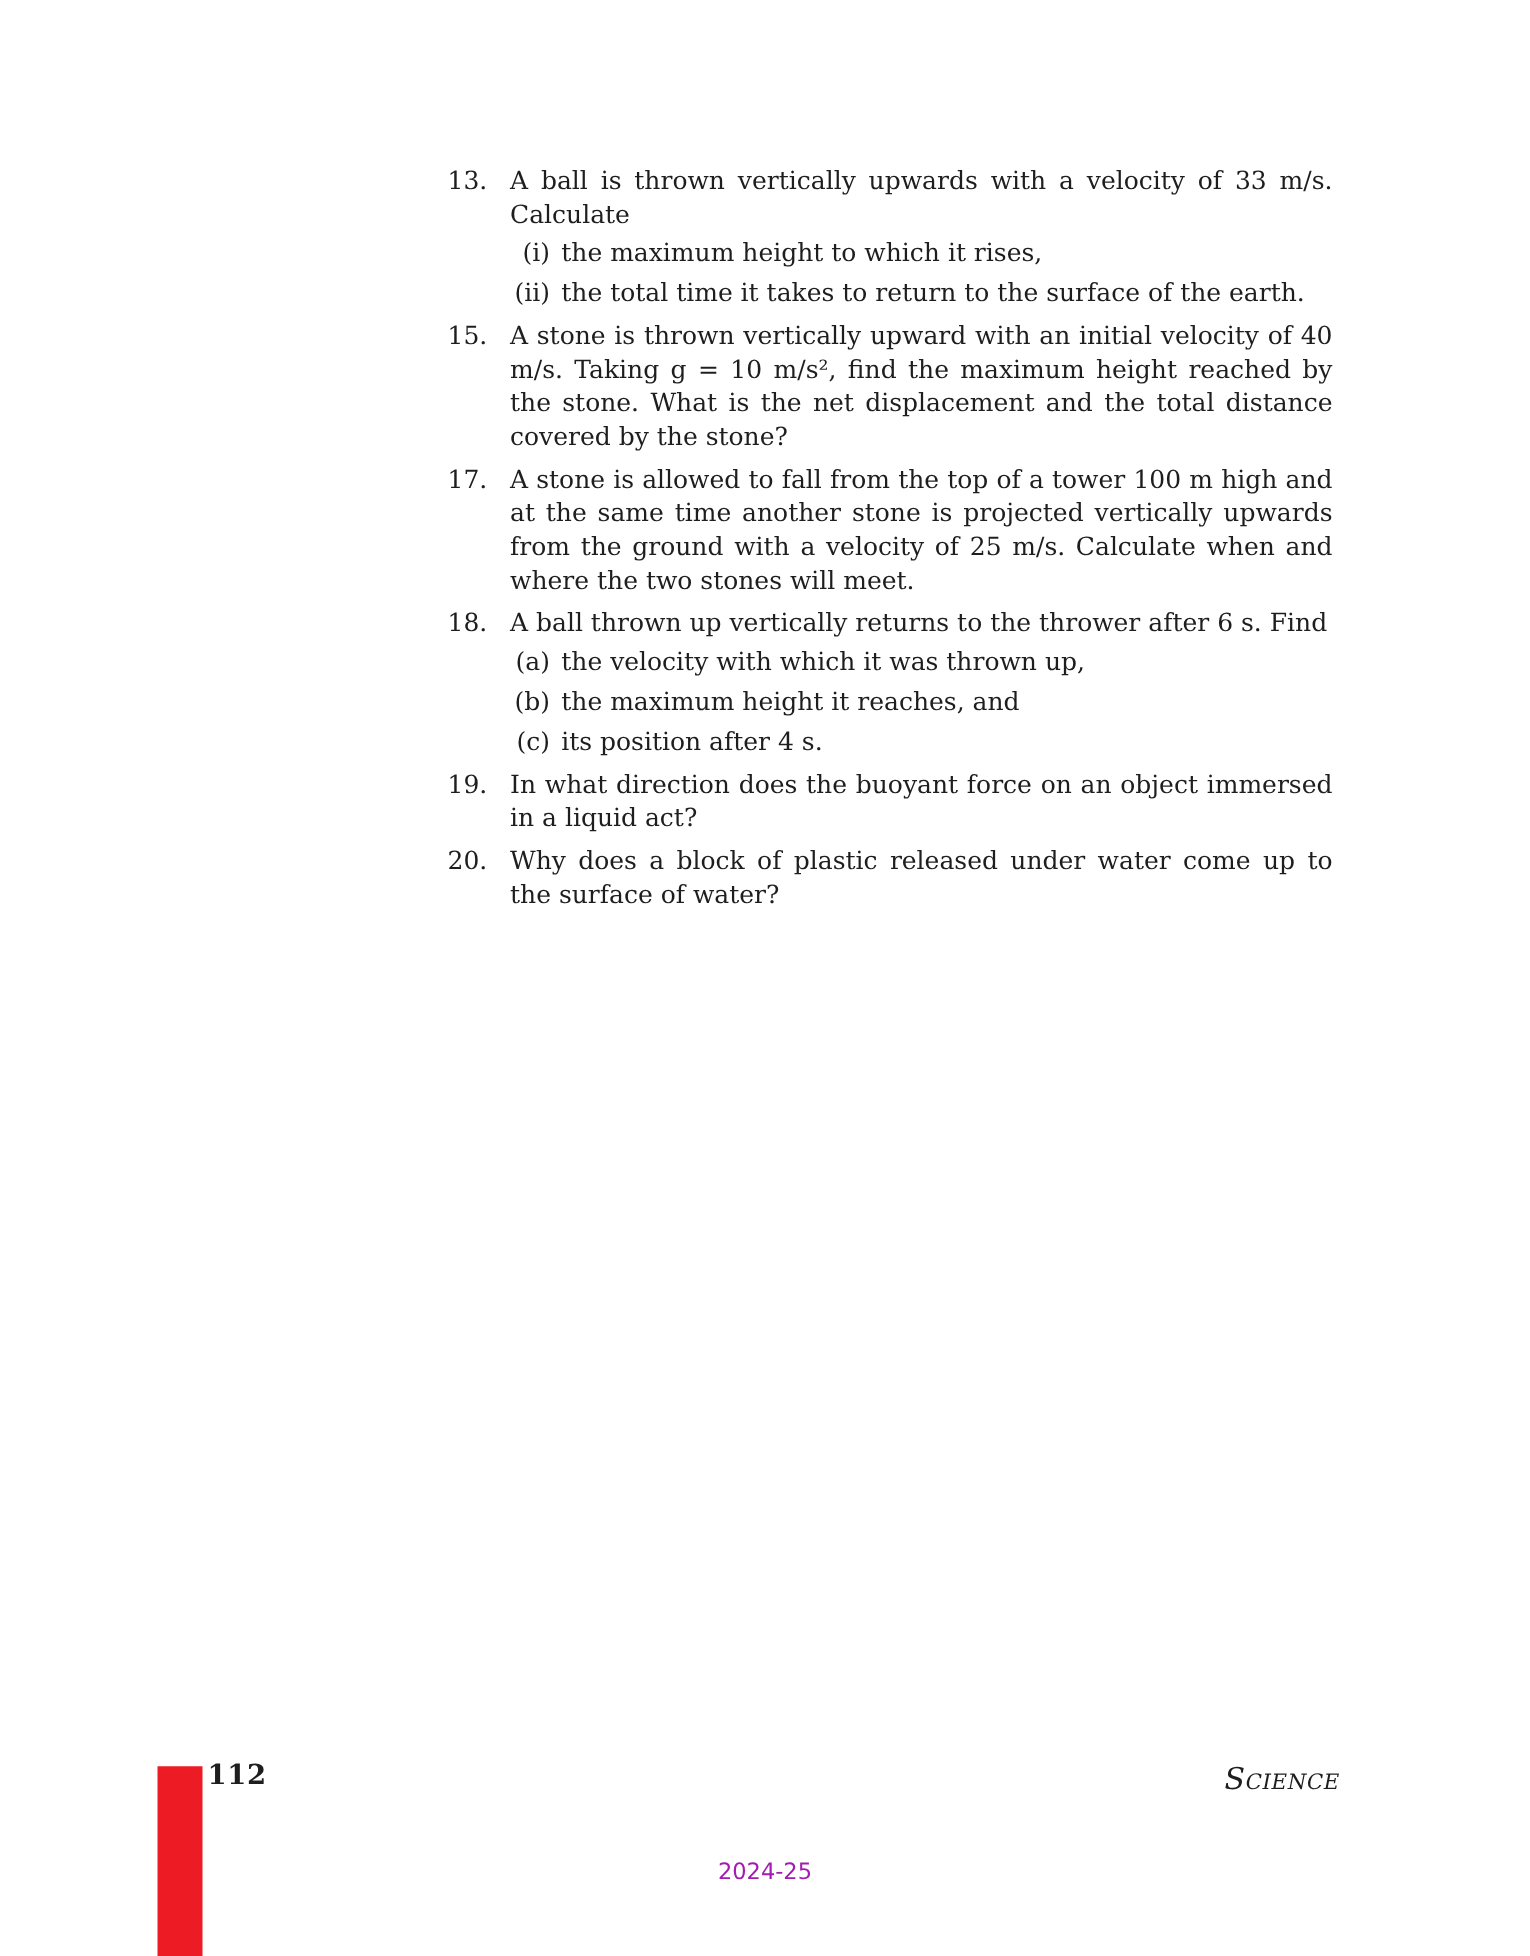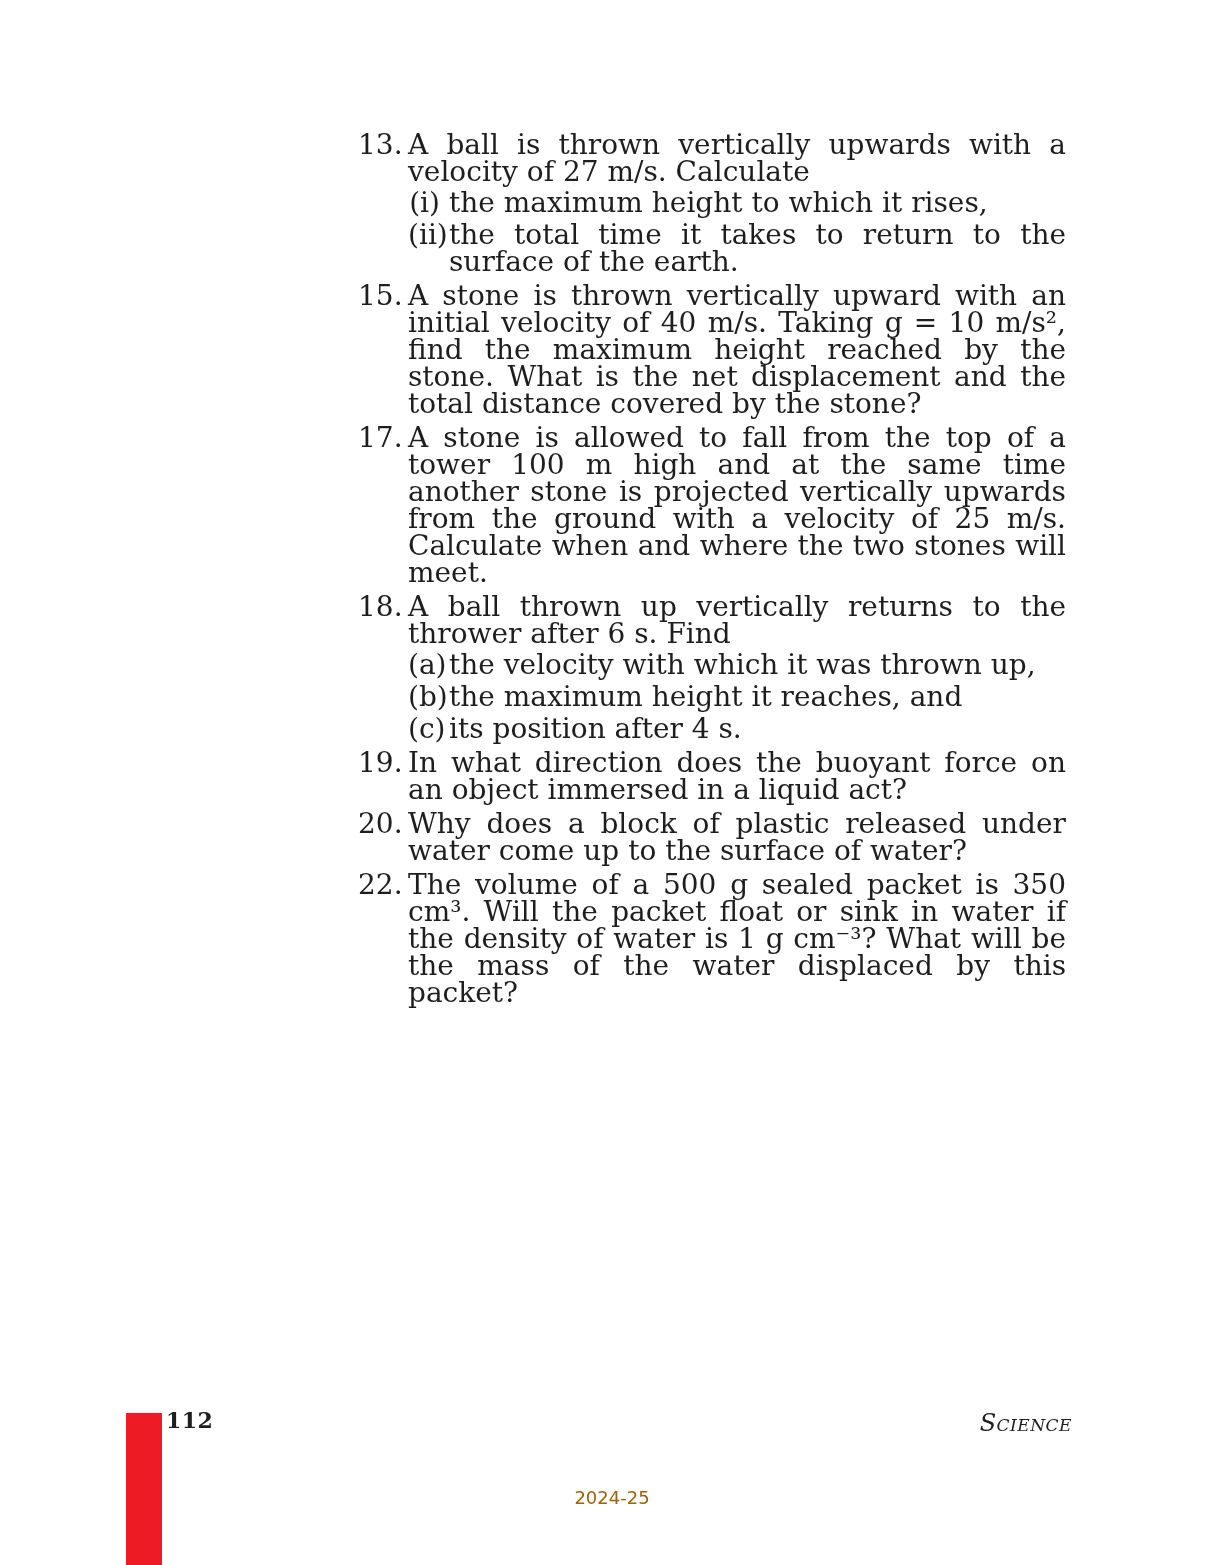--- a/index.html
+++ b/index.html
@@ -11,21 +11,21 @@
     background: #ffffff;
     overflow: hidden;
     font-family: "DejaVu Serif", "Liberation Serif", serif;
     color: #1e1e1e;
   }
   .content {
     position: absolute;
     left: 358px;
     top: 131px;
     width: 708px;
-    font-size: 28px;
+    font-size: 20px;
     line-height: 27px;
   }
   .q { display: flex; margin-bottom: 7px; }
   .qnum { flex: none; width: 50px; }
   .qbody { flex: 1; min-width: 0; }
   .qtext { margin: 0; text-align: justify; }
   .subs { margin-top: 4px; }
   .sub { display: flex; margin-bottom: 5px; }
   .sub:last-child { margin-bottom: 0; }
   .slabel { flex: none; width: 32px; text-align: right; margin-right: 9px; }
@@ -56,34 +56,34 @@
     letter-spacing: 0.5px;
   }
   .edition-year {
     position: absolute;
     left: 0;
     top: 1487px;
     width: 100%;
     text-align: center;
     font-family: "DejaVu Sans", "Liberation Sans", sans-serif;
     font-size: 18px;
-    color: #a16207;
+    color: #a21caf;
   }
 </style>
 </head>
 <body>
 
 <div class="page">
 
   <main class="content">
 
     <div class="q">
       <span class="qnum">13.</span>
       <div class="qbody">
-        <p class="qtext">A ball is thrown vertically upwards with a velocity of 27 m/s. Calculate</p>
+        <p class="qtext">A ball is thrown vertically upwards with a velocity of 33 m/s. Calculate</p>
         <div class="subs">
           <div class="sub">
             <span class="slabel">(i)</span>
             <p class="stext">the maximum height to which it rises,</p>
           </div>
           <div class="sub">
             <span class="slabel">(ii)</span>
             <p class="stext">the total time it takes to return to the surface of the earth.</p>
           </div>
         </div>
@@ -135,26 +135,20 @@
     </div>
 
     <div class="q">
       <span class="qnum">20.</span>
       <div class="qbody">
         <p class="qtext">Why does a block of plastic released under water come up to the surface of water?</p>
       </div>
     </div>
 
 
-    <div class="q">
-      <span class="qnum">22.</span>
-      <div class="qbody">
-        <p class="qtext">The volume of a 500 g sealed packet is 350 cm³. Will the packet float or sink in water if the density of water is 1 g cm⁻³? What will be the mass of the water displaced by this packet?</p>
-      </div>
-    </div>
 
   </main>
 
   <div class="red-bar" style="background: rgb(237, 28, 36);"></div>
   <span class="page-number">112</span>
   <span class="footer-subject">Science</span>
   <div class="edition-year">2024-25</div>
 
 </div>
 

